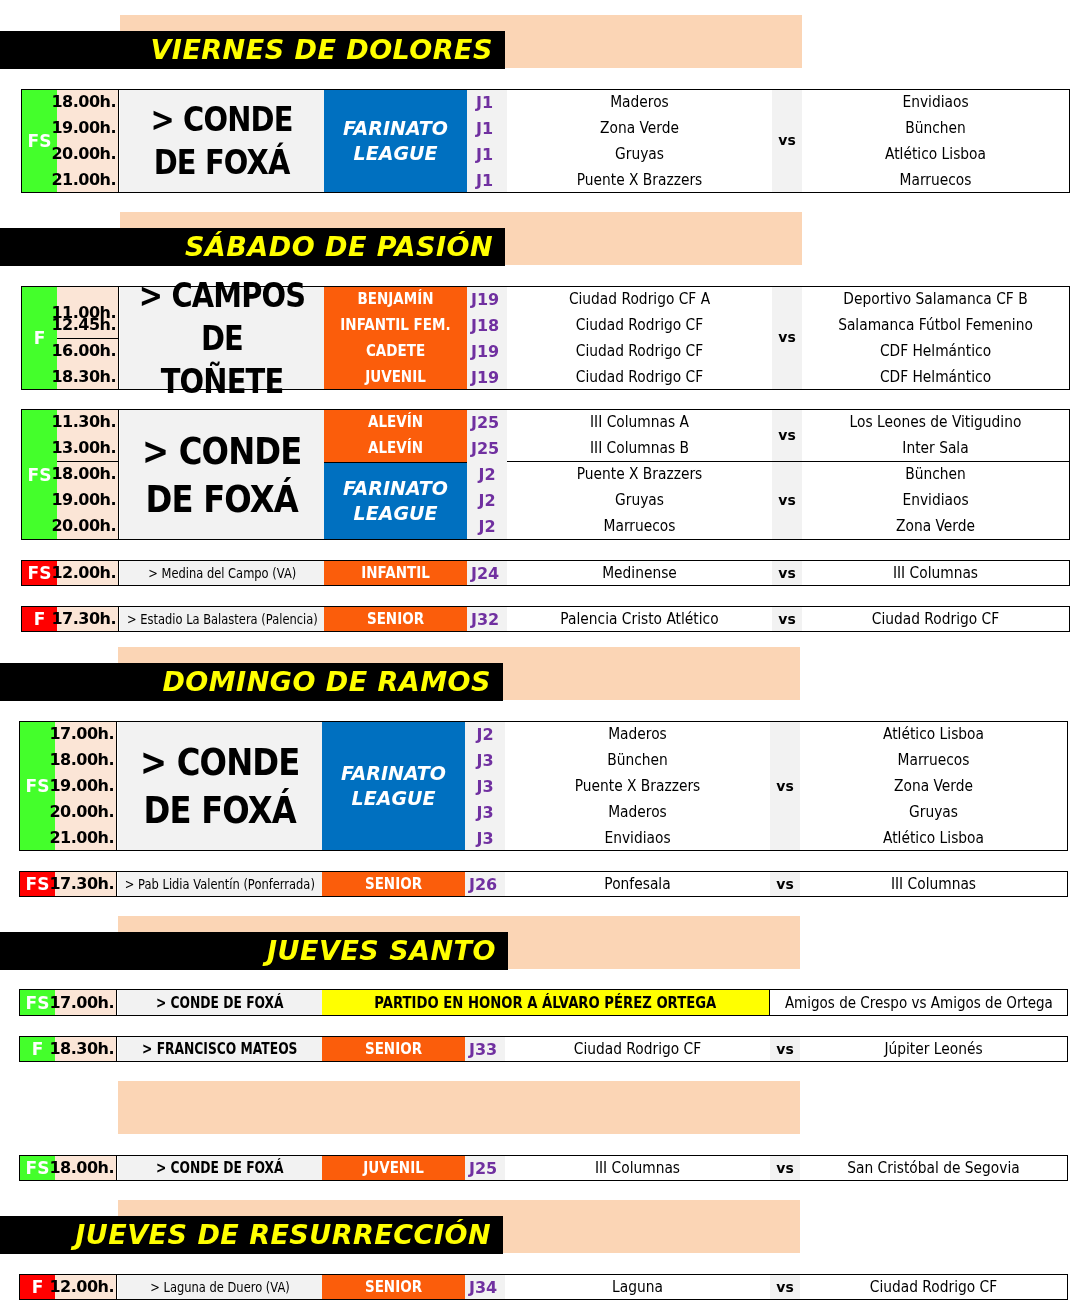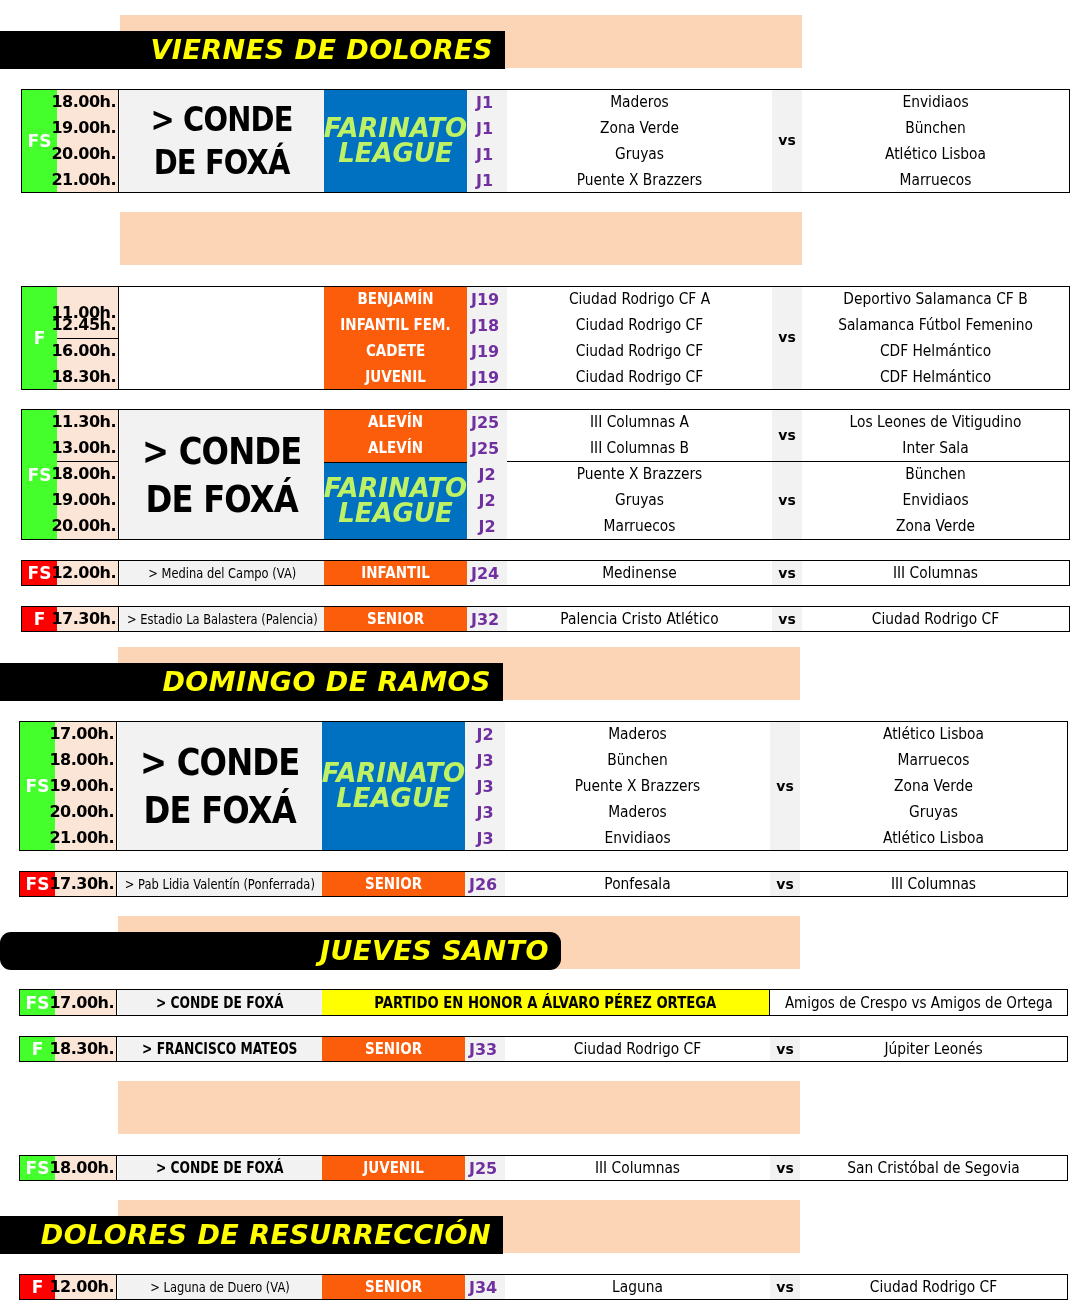--- a/index.html
+++ b/index.html
@@ -14,21 +14,21 @@
   .sport.red{background:#ff0000;}
   .times{left:35px;width:62px;background:#fbe5d6;border-right:1px solid #000;}
   .times .t{position:absolute;right:2px;font-weight:bold;font-size:16px;color:#000;font-family:"DejaVu Sans",sans-serif;letter-spacing:-0.5px;}
   .venue{left:98px;width:204px;background:#f2f2f2;display:flex;align-items:center;justify-content:center;text-align:center;}
   .venue .big{font-weight:bold;font-size:34px;line-height:43px;color:#000;font-family:"DejaVu Sans",sans-serif;letter-spacing:-1px;transform:scaleX(0.85);}
   .venue .small{font-size:14px;color:#000;white-space:nowrap;font-family:"DejaVu Sans",sans-serif;transform:scaleX(0.82);}
   .venue .smallb{font-size:15px;font-weight:bold;color:#000;white-space:nowrap;font-family:"DejaVu Sans",sans-serif;transform:scaleX(0.82);}
   .cat{left:302px;width:143px;}
   .cat .orange{position:absolute;left:0;right:0;background:#fb5d0b;}
   .cat .blue{position:absolute;left:0;right:0;background:#0070c0;display:flex;align-items:center;justify-content:center;text-align:center;}
-  .farinato{color:#bef264;font-weight:bold;font-style:italic;font-size:26px;line-height:25px;font-family:"DejaVu Sans",sans-serif;}
+  .farinato{color:#ffffff;font-weight:bold;font-style:italic;font-size:19px;line-height:25px;font-family:"DejaVu Sans",sans-serif;}
   .catlbl{position:absolute;left:0;right:0;text-align:center;color:#fff;font-weight:bold;font-size:15px;font-family:"DejaVu Sans",sans-serif;transform:scaleX(0.9);}
   .round{left:445px;width:40px;background:#f2f2f2;}
   .round .r{position:absolute;left:0;right:0;text-align:left;padding-left:9px;color:#7030a0;font-weight:bold;font-size:16px;font-family:"DejaVu Sans",sans-serif;}
   .round .r.c{text-align:center;padding-left:0;}
   .home{left:485px;width:265px;}
   .vs{left:750px;width:30px;background:#f2f2f2;}
   .away{left:780px;right:0;}
   .team{position:absolute;left:0;right:0;text-align:center;color:#000;font-size:15px;font-family:"DejaVu Sans",sans-serif;transform:scaleX(0.92);white-space:nowrap;}
   .vslbl{position:absolute;left:0;right:0;text-align:center;font-weight:bold;font-size:14px;color:#000;font-family:"DejaVu Sans",sans-serif;}
   .hline{position:absolute;height:1px;background:#000;}
@@ -87,30 +87,39 @@
   <div class="cell away">
     <div class="team" style="top:3px">Envidiaos</div>
     <div class="team" style="top:29px">Bünchen</div>
     <div class="team" style="top:55px">Atlético Lisboa</div>
     <div class="team" style="top:81px">Marruecos</div>
   </div>
 </div>
 
 <div class="hdr" style="top:212px;">
   <div class="peach"></div>
+  <div class="black">
+    <div class="title">SÁBADO DE PASIÓN</div>
+  </div>
 </div>
 
 <div class="blk" style="top:286px;height:104px;">
   <div class="cell sport">F</div>
   <div class="cell times">
     <div class="t" style="top:16px">11.00h.</div>
     <div class="t" style="top:28px">12.45h.</div>
     <div class="hline" style="left:0;right:0;top:51px;"></div>
     <div class="t" style="top:54px">16.00h.</div>
     <div class="t" style="top:80px">18.30h.</div>
+  </div>
+  <div class="cell venue">
+    <div class="big">
+        <div>&gt; CAMPOS</div>
+        <div>DE TOÑETE</div>
+      </div>
   </div>
   <div class="cell cat">
     <div class="orange" style="top:0;bottom:0;padding-left:28px;">
       <div class="catlbl" style="top:3px">BENJAMÍN</div>
       <div class="catlbl" style="top:29px">INFANTIL FEM.</div>
       <div class="catlbl" style="top:55px">CADETE</div>
       <div class="catlbl" style="top:81px">JUVENIL</div>
     </div>
   </div>
   <div class="cell round">
@@ -326,21 +335,21 @@
   <div class="cell vs">
       <div class="vslbl" style="top:4px">vs</div>
     </div>
   <div class="cell away">
       <div class="team" style="top:3px">III Columnas</div>
     </div>
 </div>
 
 <div class="hdr" style="top:916px;">
   <div class="peach" style="left:118px;"></div>
-  <div class="black" style="width:561px;border-radius:11px;">
+  <div class="black" style="width:508px;">
     <div class="title">JUEVES SANTO</div>
   </div>
 </div>
 
 <div class="blk" style="top:989px;left:19px;height:27px;">
   <div class="cell sport">FS</div>
   <div class="cell times">
       <div class="t" style="top:3px">17.00h.</div>
     </div>
   <div class="cell venue">
@@ -408,21 +417,21 @@
       <div class="vslbl" style="top:4px">vs</div>
     </div>
   <div class="cell away">
       <div class="team" style="top:3px">San Cristóbal de Segovia</div>
     </div>
 </div>
 
 <div class="hdr" style="top:1200px;">
   <div class="peach" style="left:118px;"></div>
   <div class="black" style="width:503px;">
-    <div class="title">DOLORES DE RESURRECCIÓN</div>
+    <div class="title">JUEVES DE RESURRECCIÓN</div>
   </div>
 </div>
 
 <div class="blk" style="top:1274px;left:19px;height:26px;">
   <div class="cell sport red">F</div>
   <div class="cell times">
       <div class="t" style="top:2px">12.00h.</div>
     </div>
   <div class="cell venue">
       <div class="small">&gt; Laguna de Duero (VA)</div>

